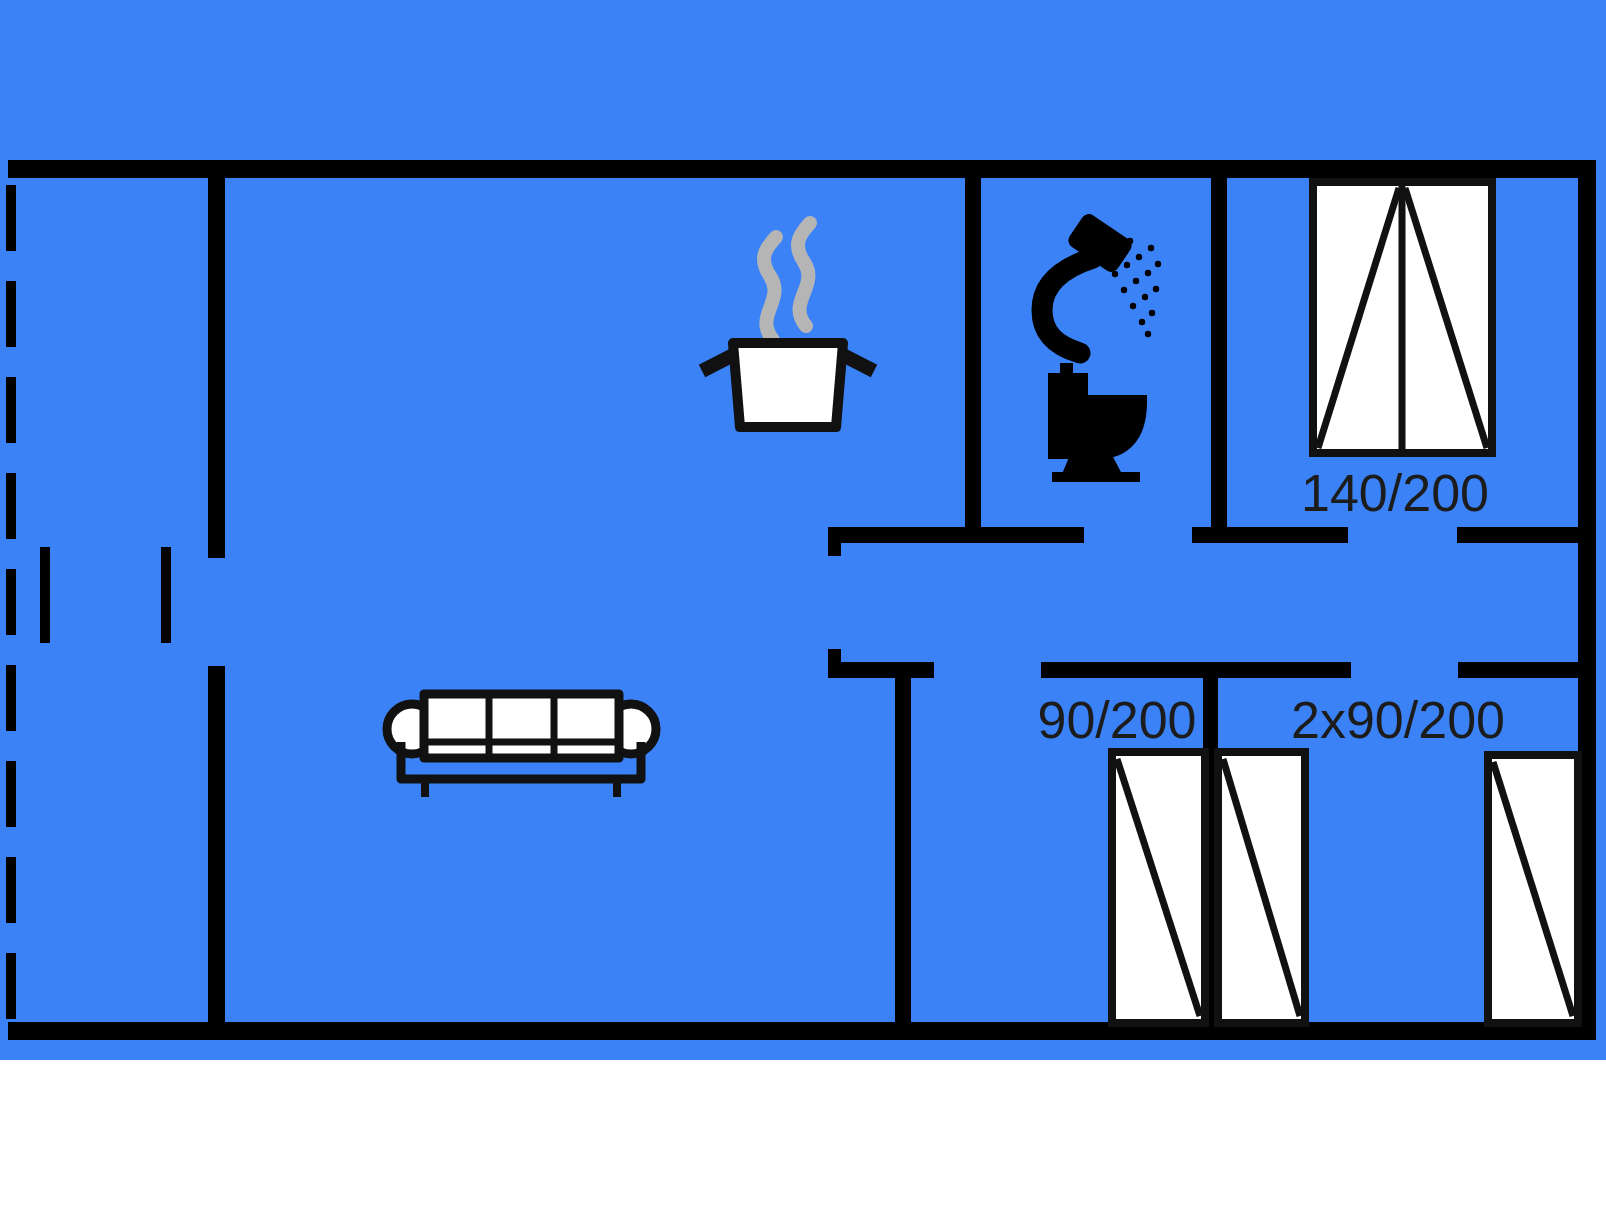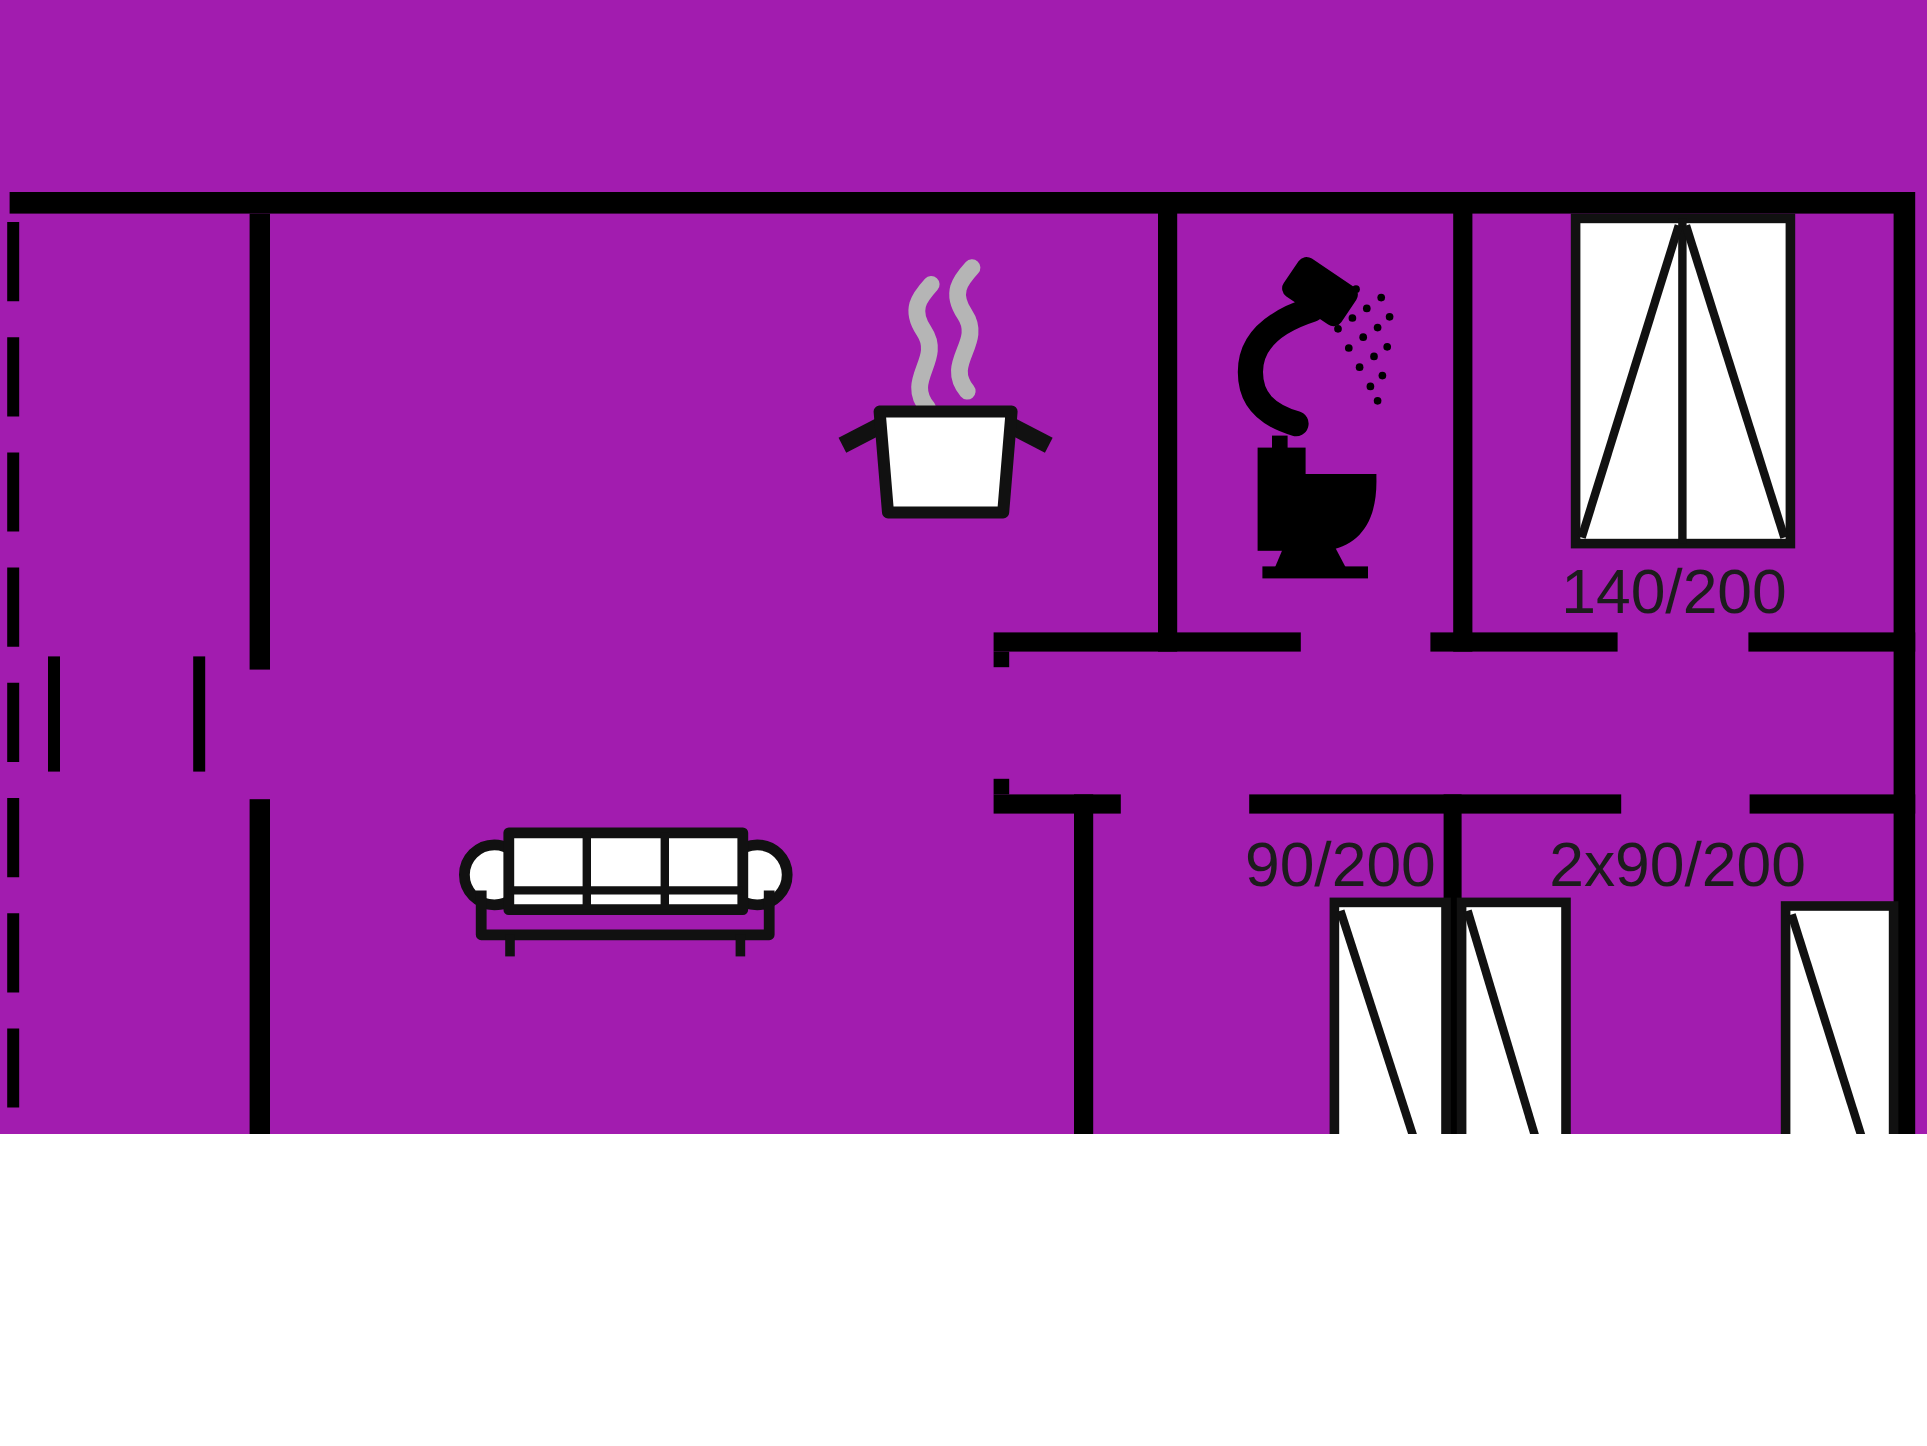--- a/index.html
+++ b/index.html
@@ -1,16 +1,16 @@
 <!DOCTYPE html>
 <html><head>
 <meta charset="utf-8">
 <style>
   html,body{margin:0;padding:0;background:#ffffff;}
-  .page{position:relative;width:1606px;height:945px;background:#a21caf;overflow:hidden;
+  .page{position:relative;width:1606px;height:1060px;background:#3b82f6;overflow:hidden;
         font-family:"Liberation Sans", sans-serif;}
   svg{display:block;}
   .dim-label{font-family:"Liberation Sans", sans-serif;font-size:52px;fill:#1c1c1c;}
 </style>
 </head>
 <body>
 
 <div class="page">
 <svg width="1606" height="1205" viewBox="0 0 1606 1205">
 

